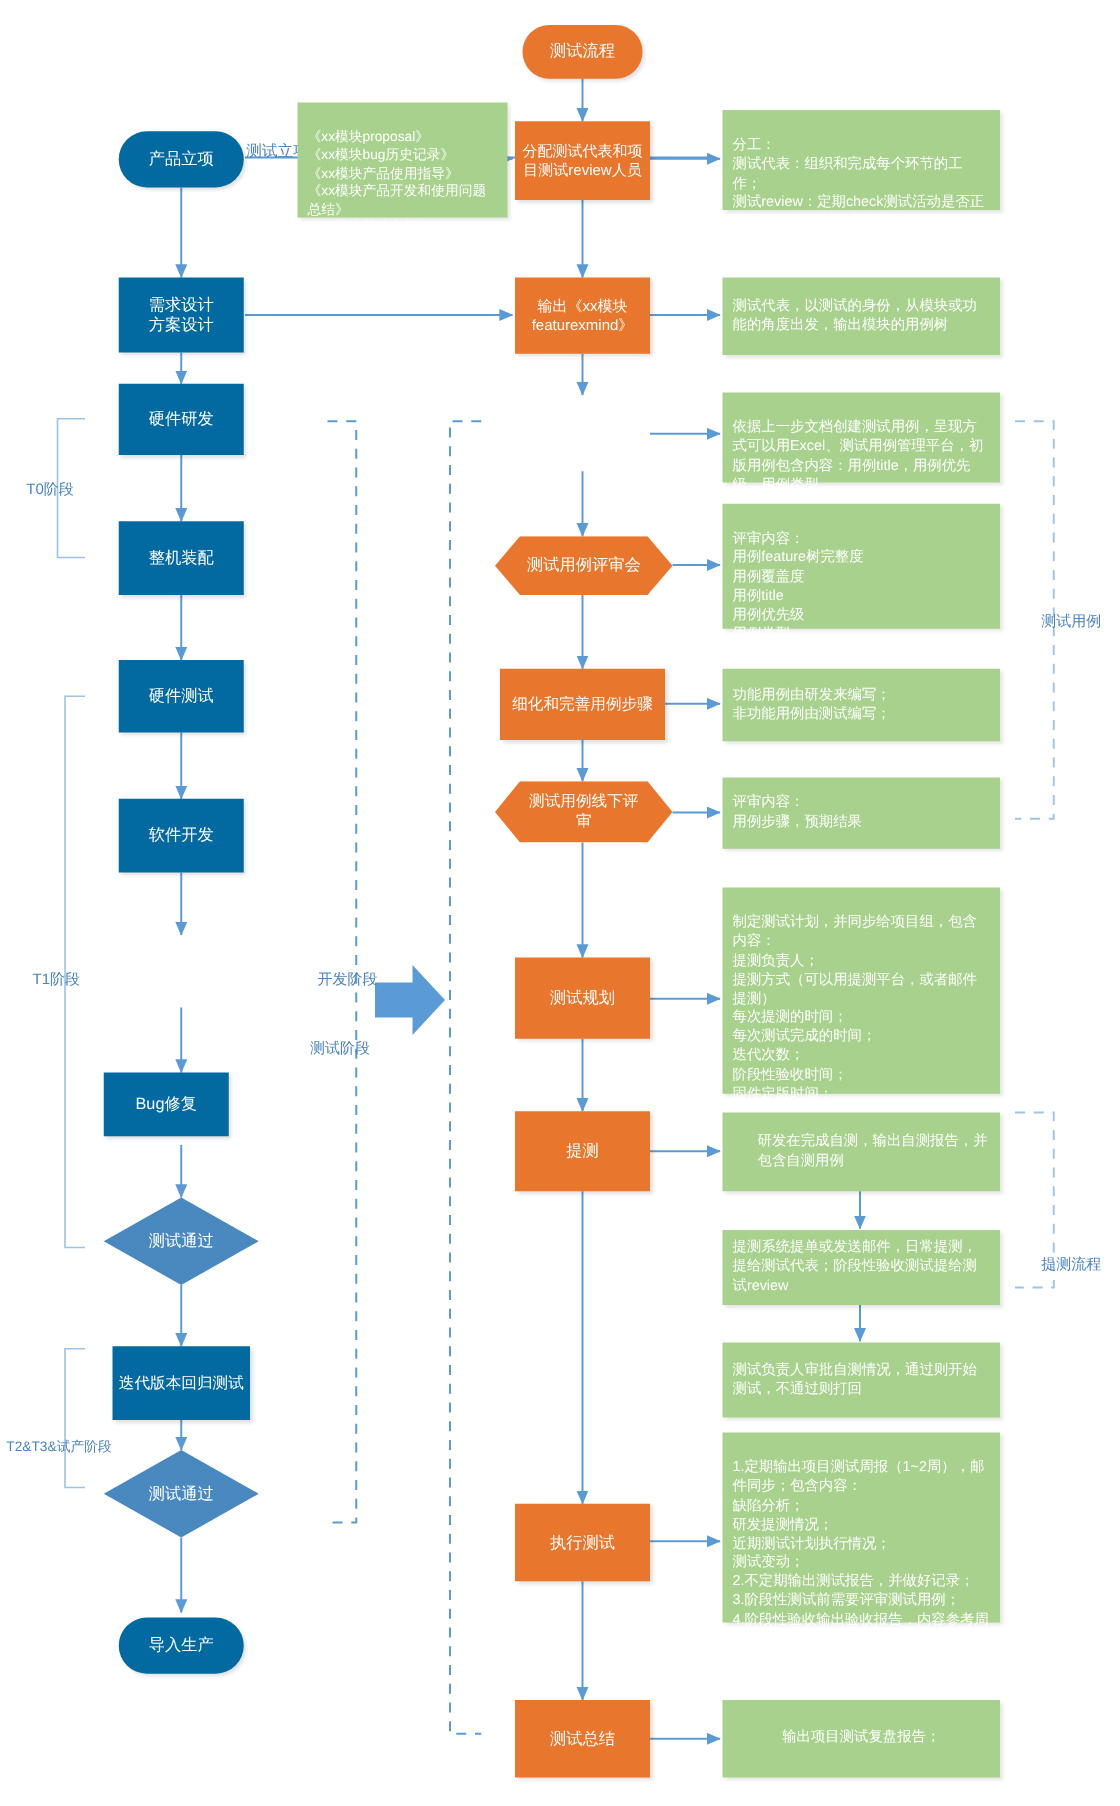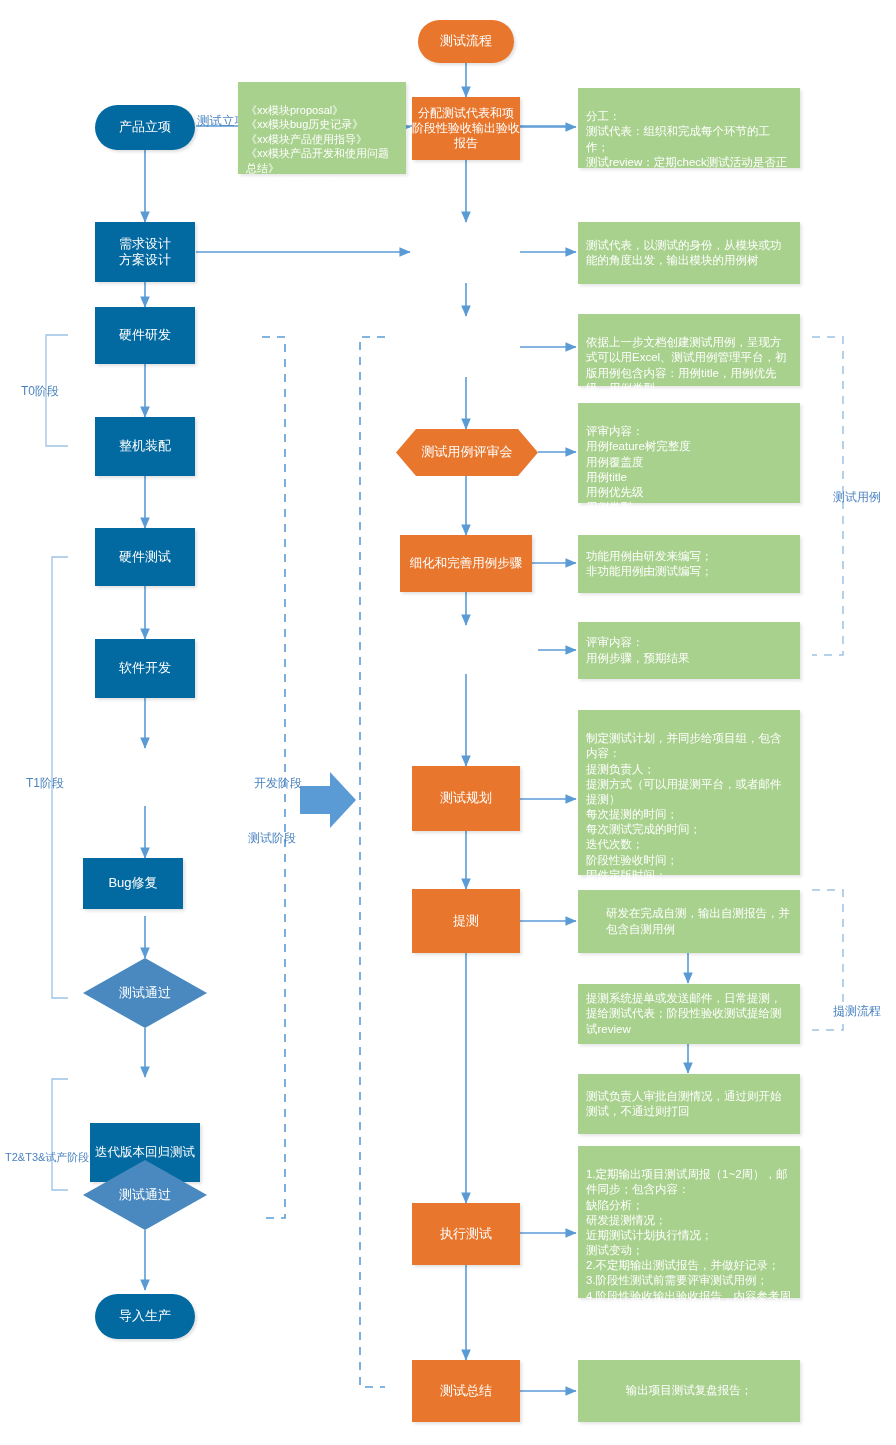--- a/index.html
+++ b/index.html
@@ -134,21 +134,21 @@
     <span>Bug修复</span>
   </div>
 
   <div class="node diamond sqnode" style="left:83px;top:958px;width:124px;height:70px;">
     <svg class="dshape" viewBox="0 0 124 70" preserveAspectRatio="none">
       <polygon points="62,0 124,35 62,70 0,35" fill="#4A89C0"></polygon>
     </svg>
     <span class="dlabel">测试通过</span>
   </div>
 
-  <div class="node rect blue" style="left:90px;top:1077px;width:110px;height:59px;font-size:12.5px;margin-top:46px;">
+  <div class="node rect blue" style="left:90px;top:1077px;width:110px;height:59px;font-size:12.5px;">
     <span>迭代版本回归测试</span>
   </div>
 
   <div class="node diamond sqnode" style="left:83px;top:1160px;width:124px;height:70px;">
     <svg class="dshape" viewBox="0 0 124 70" preserveAspectRatio="none">
       <polygon points="62,0 124,35 62,70 0,35" fill="#4A89C0"></polygon>
     </svg>
     <span class="dlabel">测试通过</span>
   </div>
 
@@ -164,36 +164,47 @@
   <div class="label" style="left:248px;top:830px;">测试阶段</div>
 
   <div class="label" style="left:197px;top:113px;font-size:12.5px;">测试立项</div>
 
   <div class="node pill orange sqnode" style="left:418px;top:20px;width:96px;height:43px;">
     <span>测试流程</span>
   </div>
 
   <div class="node rect orange" style="left:412px;top:97px;width:108px;height:63px;font-size:12px;">
     <span>分配测试代表和项
-阶段性验收输出验收报告</span>
-  </div>
-
+目测试review人员</span>
+  </div>
+
+  <div class="node rect orange" style="left:412px;top:222px;width:108px;height:61px;font-size:12px;">
+    <span>输出《xx模块
+featurexmind》</span>
+  </div>
 
 
   <div class="node hex sqnode" style="left:396px;top:429px;width:142px;height:47px;">
     <svg class="hshape" viewBox="0 0 142 47" preserveAspectRatio="none">
       <polygon points="20,0 122,0 142,23.5 122,47 20,47 0,23.5" fill="#E8762C"></polygon>
     </svg>
     <span class="hlabel">测试用例评审会</span>
   </div>
 
   <div class="node rect orange" style="left:400px;top:535px;width:132px;height:57px;font-size:12.5px;">
     <span>细化和完善用例步骤</span>
   </div>
 
+  <div class="node hex" style="left:396px;top:625px;width:142px;height:49px;font-size:12.5px;">
+    <svg class="hshape" viewBox="0 0 142 49" preserveAspectRatio="none">
+      <polygon points="20,0 122,0 142,24.5 122,49 20,49 0,24.5" fill="#E8762C"></polygon>
+    </svg>
+    <span class="hlabel">测试用例线下评
+审</span>
+  </div>
 
   <div class="node rect orange sqnode" style="left:412px;top:766px;width:108px;height:65px;">
     <span>测试规划</span>
   </div>
 
   <div class="node rect orange sqnode" style="left:412px;top:889px;width:108px;height:64px;">
     <span>提测</span>
   </div>
 
   <div class="node rect orange sqnode" style="left:412px;top:1203px;width:108px;height:62px;">

